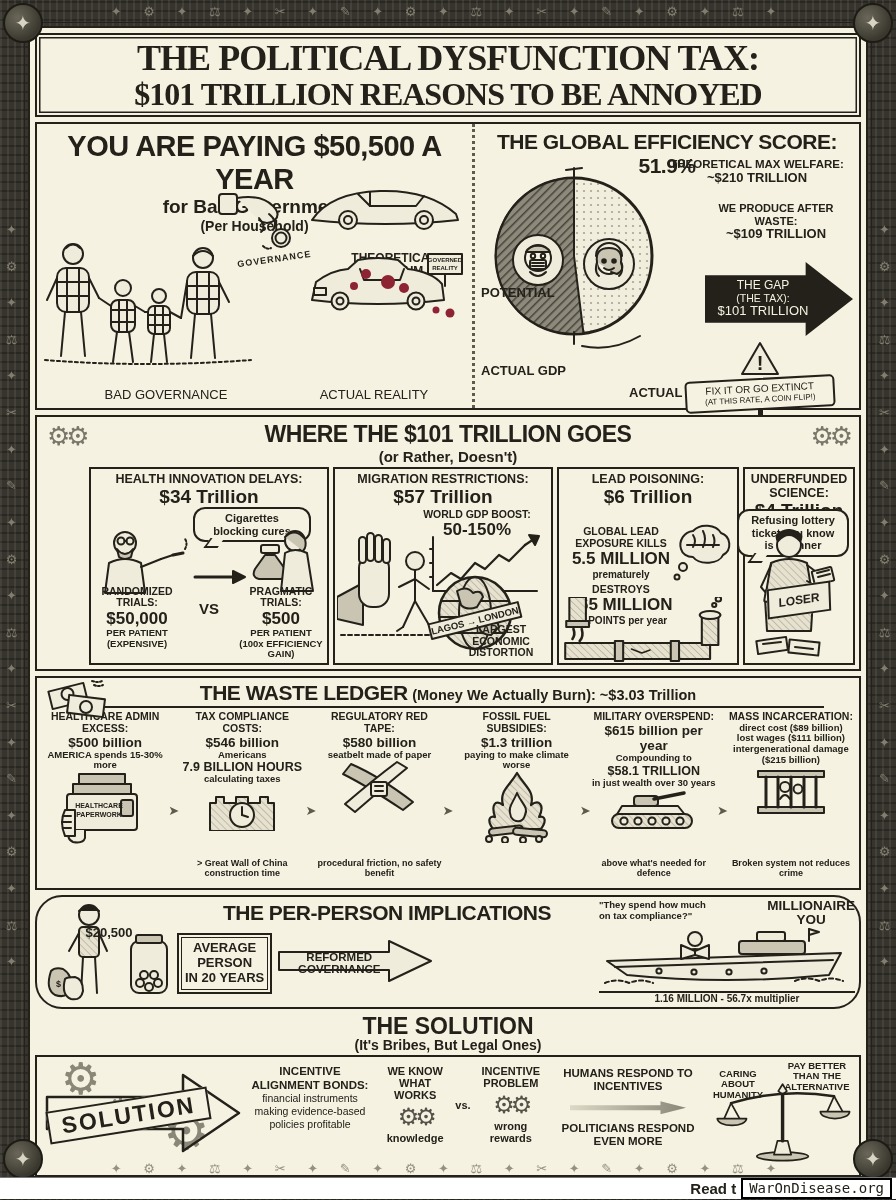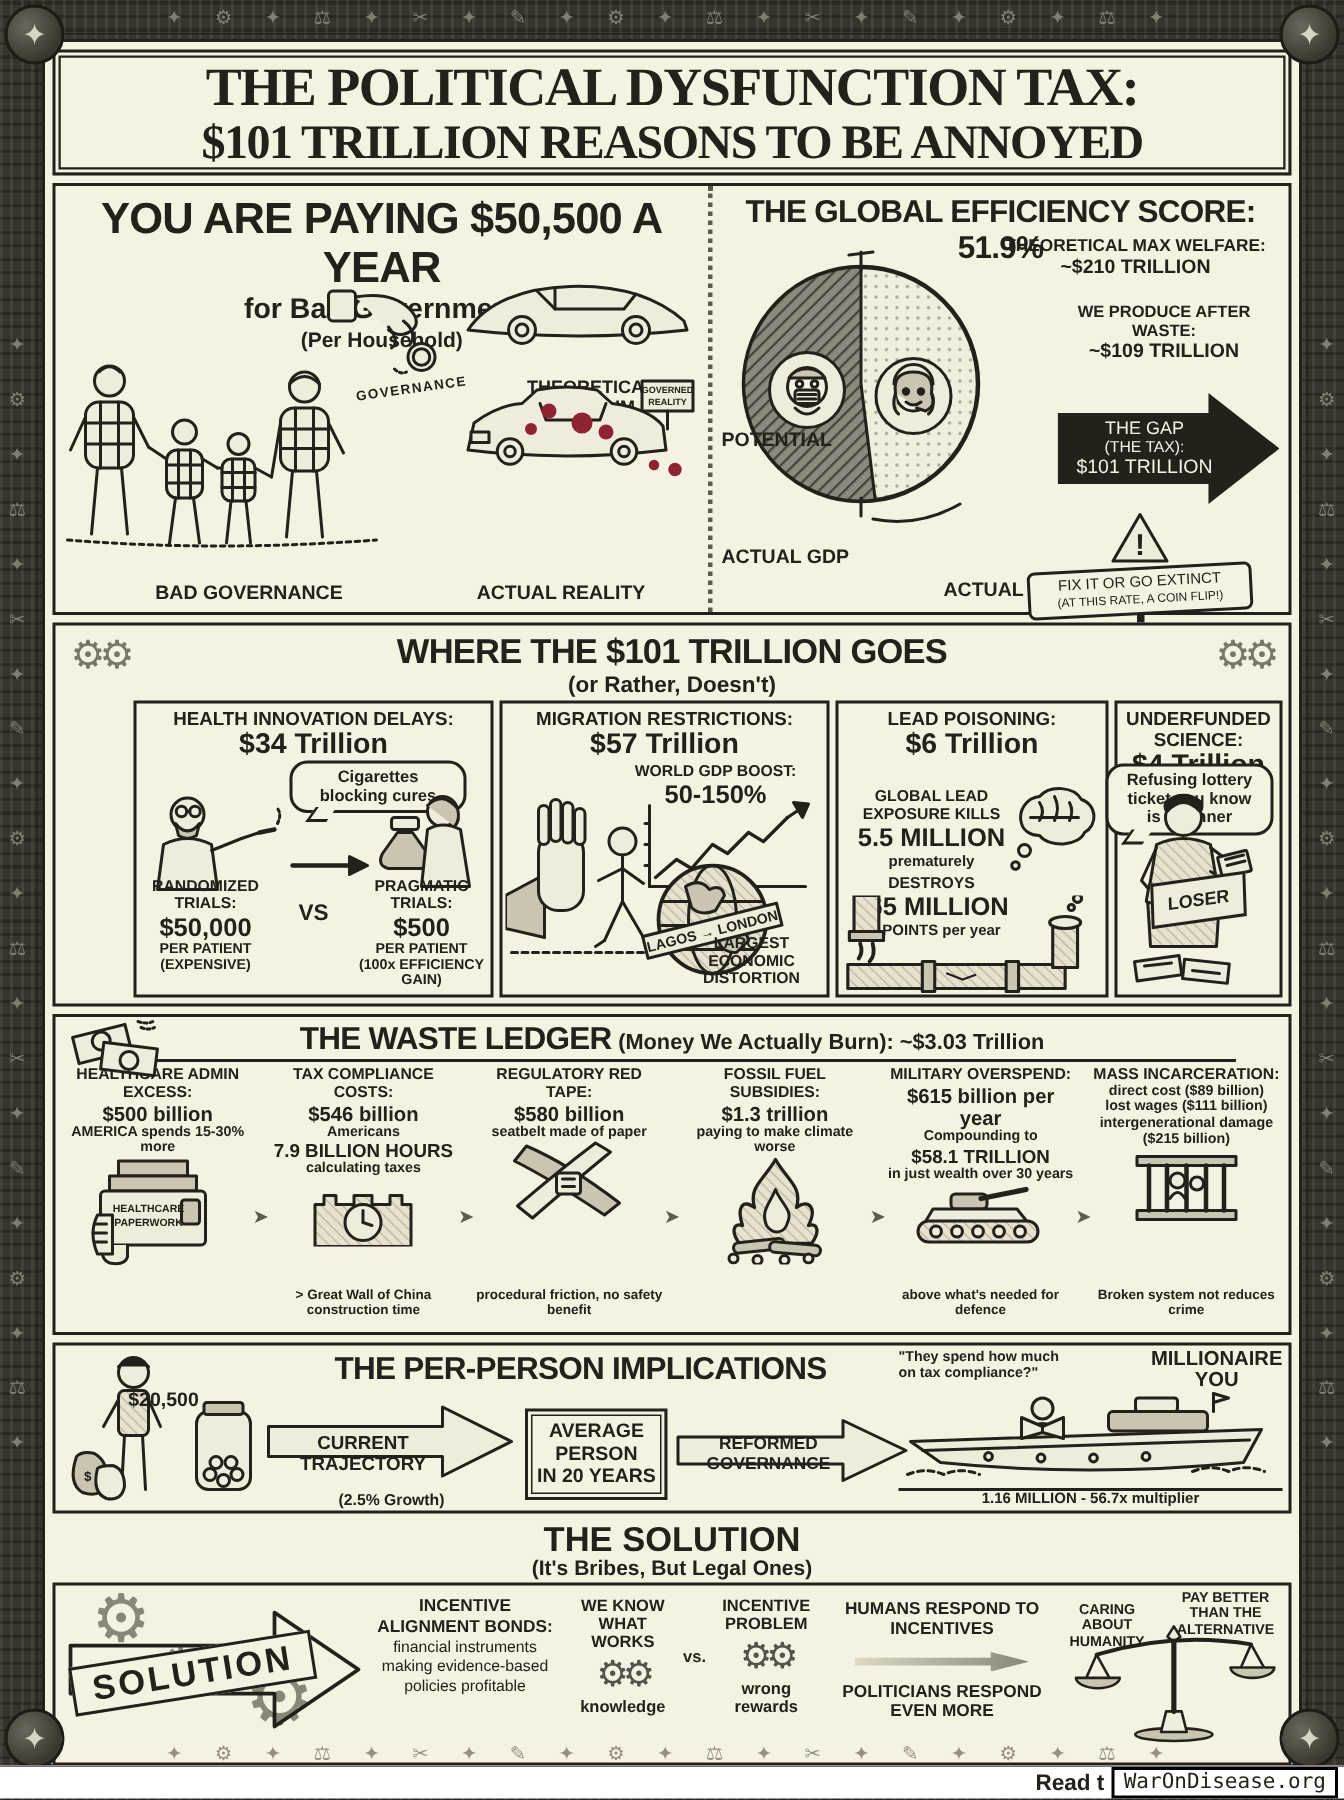--- a/index.html
+++ b/index.html
@@ -44,21 +44,21 @@
   .title2{font-family:"Liberation Serif", serif; font-weight:bold; font-size:32px; letter-spacing:-1px; text-align:center; line-height:1;}
   
   .row-top{flex:0 0 288px; display:flex;}
   .half{position:relative; padding:6px;}
   .half.l{width:438px; border-right:3px dotted var(--mid);}
   .half.r{flex:1;}
   .hh1{font-size:29px; font-weight:bold; text-align:center; letter-spacing:-.5px;}
   .hh2{font-size:19px; font-weight:bold; text-align:center;}
   .hh3{font-size:14px; font-weight:bold; text-align:center;}
   .art{position:absolute; left:4px; right:4px; top:72px; bottom:4px;}
-  .cap{position:absolute; bottom:2px; font-size:13px; font-weight:bold;}
+  .cap{position:absolute; bottom:2px; font-size:13px; font-weight:normal;}
   .lbl-max{position:absolute; right:14px; top:56px; width:120px; text-align:center; font-size:12px; font-weight:bold; line-height:1.1;}
   .gov-lbl{position:absolute; left:196px; top:58px; font-size:9px; font-weight:bold; letter-spacing:1px; transform:rotate(-8deg);}
   
   .eff{position:absolute; left:6px; right:6px; top:34px; bottom:4px;}
   .elbl{position:absolute; font-weight:bold; line-height:1.15;}
   .gap-arrow{position:absolute; right:0; top:104px; width:148px; height:74px; background:var(--ink);
     clip-path:polygon(0 18%,68% 18%,68% 0,100% 50%,68% 100%,68% 82%,0 82%);
     color:var(--paper); display:flex; flex-direction:column; justify-content:center; padding-left:10px; line-height:1.1;}
   .gap-arrow div{width:96px; text-align:center;}
   .warn{position:absolute; right:18px; top:182px; width:150px; text-align:center;}
@@ -98,21 +98,21 @@
   .cols{display:flex; align-items:stretch; height:168px;}
   .col{flex:1; display:flex; flex-direction:column; align-items:center; text-align:center; line-height:1.12; min-width:0;}
   .ct{font-size:10.5px; font-weight:bold;}
   .cv{font-size:13.5px; font-weight:bold;}
   .cn{font-size:9.5px; font-weight:bold;}
   .cnb{font-size:12.5px; font-weight:bold;}
   .ccap{font-size:9px; font-weight:bold; margin-top:auto; line-height:1.1;}
   .col-arrow{align-self:center; color:var(--mid); font-size:13px; flex:0 0 10px; margin-top:30px;}
   .side-note{font-size:9.5px; font-weight:bold; line-height:1.1;}
   
-  .person{flex:0 0 114px;}
+  .person{flex:0 0 114px;border-radius:27px;}
   .p-head{position:absolute; left:140px; right:262px; top:4px; text-align:center; font-size:21px; font-weight:bold; letter-spacing:-.5px;}
   .p-art{position:absolute; left:6px; top:4px;}
   .p-flow{position:absolute; left:140px; top:36px; display:flex; align-items:center; gap:5px;}
   .arrow-block{position:relative;}
   .arrow-txt{position:absolute; inset:0 44px 0 6px; display:flex; flex-direction:column; justify-content:center; text-align:center; line-height:1.1;}
   .growth{font-size:10.5px; font-weight:bold; text-align:center;}
   .avg-box{border:2.5px solid var(--ink); box-shadow:inset 0 0 0 2px var(--paper), inset 0 0 0 3px var(--ink);
     padding:6px 6px; text-align:center; font-size:13px; font-weight:bold; line-height:1.15; background:var(--paper);}
   .p-right{position:absolute; right:4px; top:2px; width:256px;}
   .p-quote{font-size:9.5px; font-weight:bold; width:118px; line-height:1.2;}
@@ -698,30 +698,20 @@
         <circle cx="97" cy="82" r="4"></circle>
           <circle cx="106" cy="86" r="4"></circle>
           <circle cx="115" cy="82" r="4"></circle>
         <circle cx="101" cy="74" r="4"></circle>
           <circle cx="111" cy="74" r="4"></circle>
       </g>
       <text x="13" y="86" font-size="9">$</text>
       <text x="66" y="36" font-size="13" text-anchor="middle">$20,500</text>
     </svg>
     <div class="p-flow">
-      <div class="arrow-block">
-        <svg width="168" height="56" viewBox="0 0 168 56">
-          <path d="M2,18 H118 V5 L164,28 L118,51 V38 H2 Z" class="f" stroke-width="2.5"></path>
-        </svg>
-        <div class="arrow-txt">
-          <div style="font-size:12.5px;font-weight:bold">CURRENT</div>
-          <div style="font-size:12.5px;font-weight:bold">TRAJECTORY</div>
-        </div>
-        <div class="growth">(2.5% Growth)</div>
-      </div>
       <div class="avg-box">
         <div>AVERAGE</div>
           <div>PERSON</div>
           <div>IN 20 YEARS</div>
       </div>
       <div class="arrow-block">
         <svg width="158" height="48" viewBox="0 0 158 48">
           <path d="M2,15 H112 V4 L154,24 L112,44 V33 H2 Z" class="f" stroke-width="2.5"></path>
         </svg>
         <div class="arrow-txt" style="inset:0 40px 0 6px">

